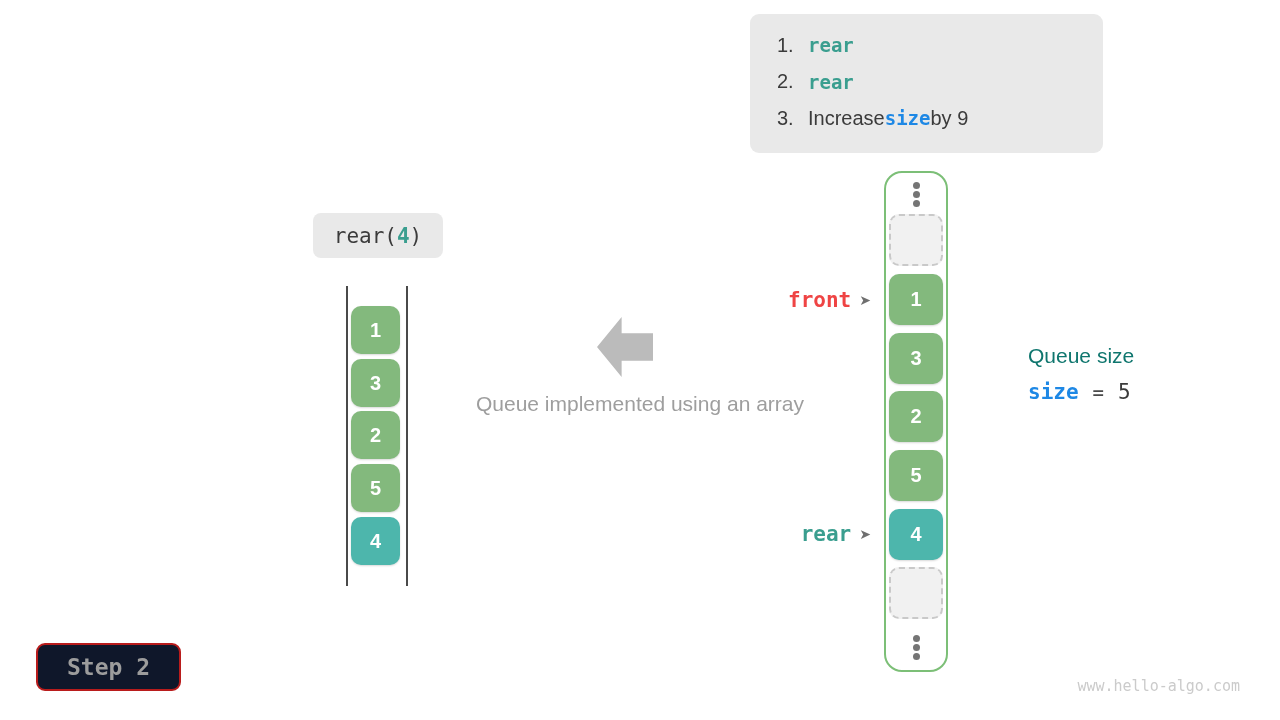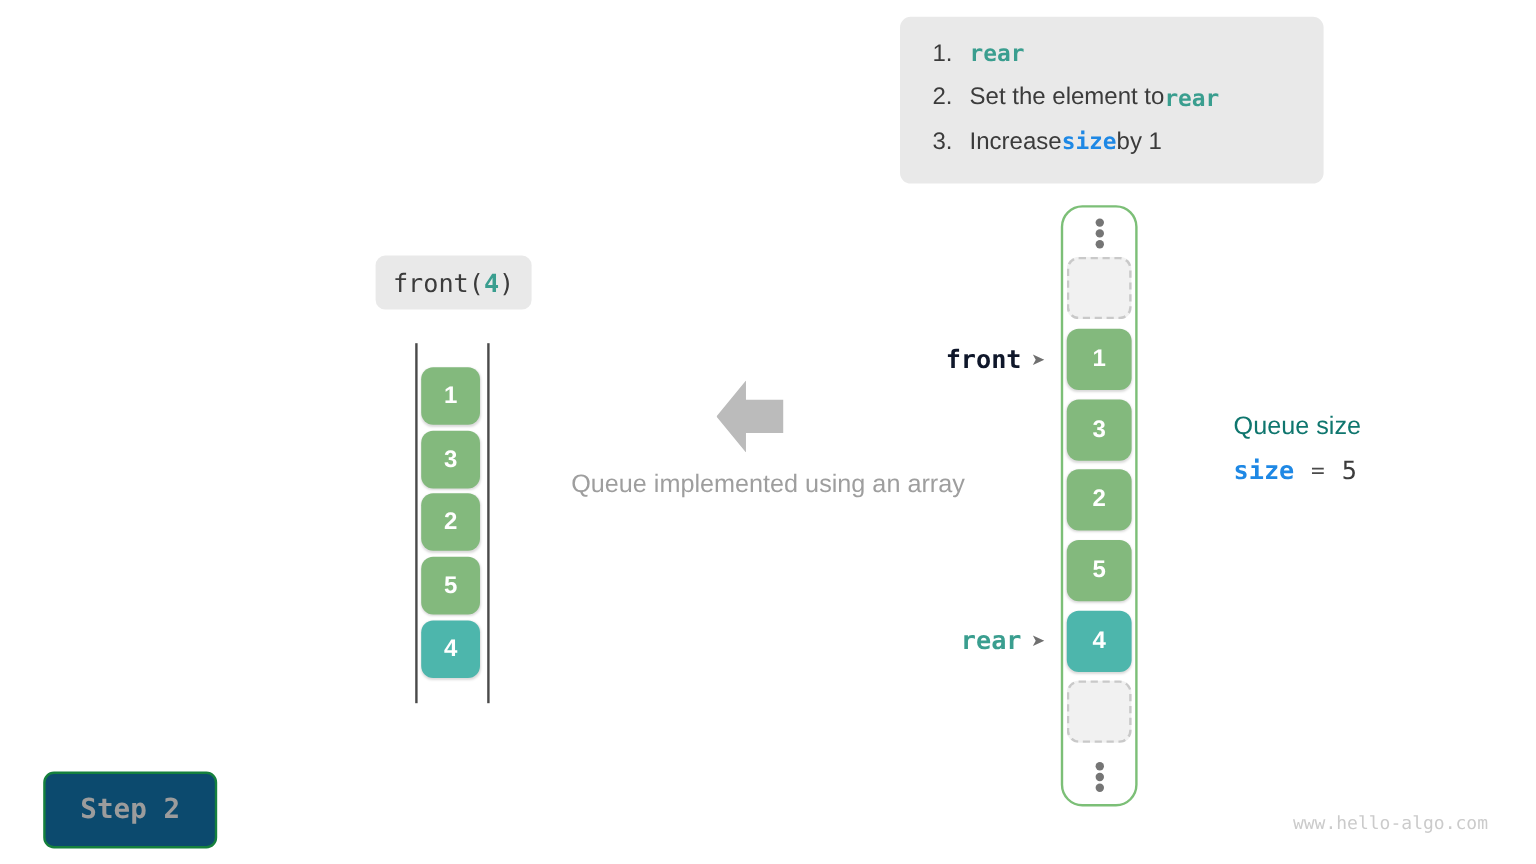--- a/index.html
+++ b/index.html
@@ -42,61 +42,60 @@
   .rcell{left:889px;width:54px;height:51px;}
   .empty-cell{left:889px;width:54px;height:52px;border:2px dashed #c9c9c9;background:#f1f1f1;
               border-radius:10px;box-sizing:border-box;}
   .dots{left:913px;width:7px;display:flex;flex-direction:column;gap:2px;}
   .dots i{width:7px;height:7px;border-radius:50%;background:#757575;}
 
   
   .pointer-row{left:757px;width:114px;height:28px;display:flex;align-items:center;
                justify-content:flex-end;gap:8px;}
   .pointer-label{font-size:21px;font-weight:bold;font-family:"DejaVu Sans Mono","Liberation Mono",monospace;}
-  .pointer-label.front{color:#0f172a;}
+  .pointer-label.front{color:#ef4444;}
   .pointer-label.rear{color:#3a9e8f;}
   .pointer-glyph{font-size:14px;color:#6f6f6f;font-family:"DejaVu Sans",sans-serif;}
 
   
   .qsize-title{left:1028px;top:344px;font-size:21px;color:#0f766e;}
   .qsize-line{left:1028px;top:380px;display:flex;align-items:center;}
   .qsize-var{font-size:21px;font-weight:bold;color:#1e88e5;}
   .qsize-eq{font-size:19px;color:#4a4a4a;margin-left:14px;}
   .qsize-val{font-size:21px;color:#3b3b3b;margin-left:14px;}
 
   
-  .step-box{left:36px;top:643px;width:145px;height:64px;border:2px solid #15803d;background:#0c4a6e;
+  .step-box{left:36px;top:643px;width:145px;height:48px;border:2px solid #b91c1c;background:#0f172a;
             border-radius:9px;box-sizing:border-box;display:flex;align-items:center;justify-content:center;
             font-size:23px;font-weight:bold;color:#9c9c9c;}
 
   .watermark{right:40px;top:677px;font-size:15px;color:#cbcbcb;}
 </style>
 </head>
 <body>
 
 <div class="abs instruction-box" id="instruction-box">
     <div class="instr-row">
       <span class="instr-num">1.</span>
       <span class="code teal">rear</span>
     </div>
     <div class="instr-row">
       <span class="instr-num">2.</span>
-      <span class="plain">Set the element to </span>
       <span class="code teal">rear</span>
     </div>
     <div class="instr-row">
       <span class="instr-num">3.</span>
       <span class="plain">Increase </span>
       <span class="code blue">size</span>
-      <span class="plain"> by 1</span>
+      <span class="plain"> by 9</span>
     </div>
   </div>
 
 <div class="abs push-box mono" id="push-box">
-    <span class="plain">front(</span>
+    <span class="plain">rear(</span>
     <span class="teal">4</span>
     <span class="plain">)</span>
   </div>
 
 <div class="abs wall" style="left:346px;"></div>
 <div class="abs wall" style="left:406px;"></div>
 <div id="left-array">
     <div class="abs cell lcell" style="top: 306px;">1</div>
     <div class="abs cell lcell" style="top: 359px;">3</div>
     <div class="abs cell lcell" style="top: 411px;">2</div>

